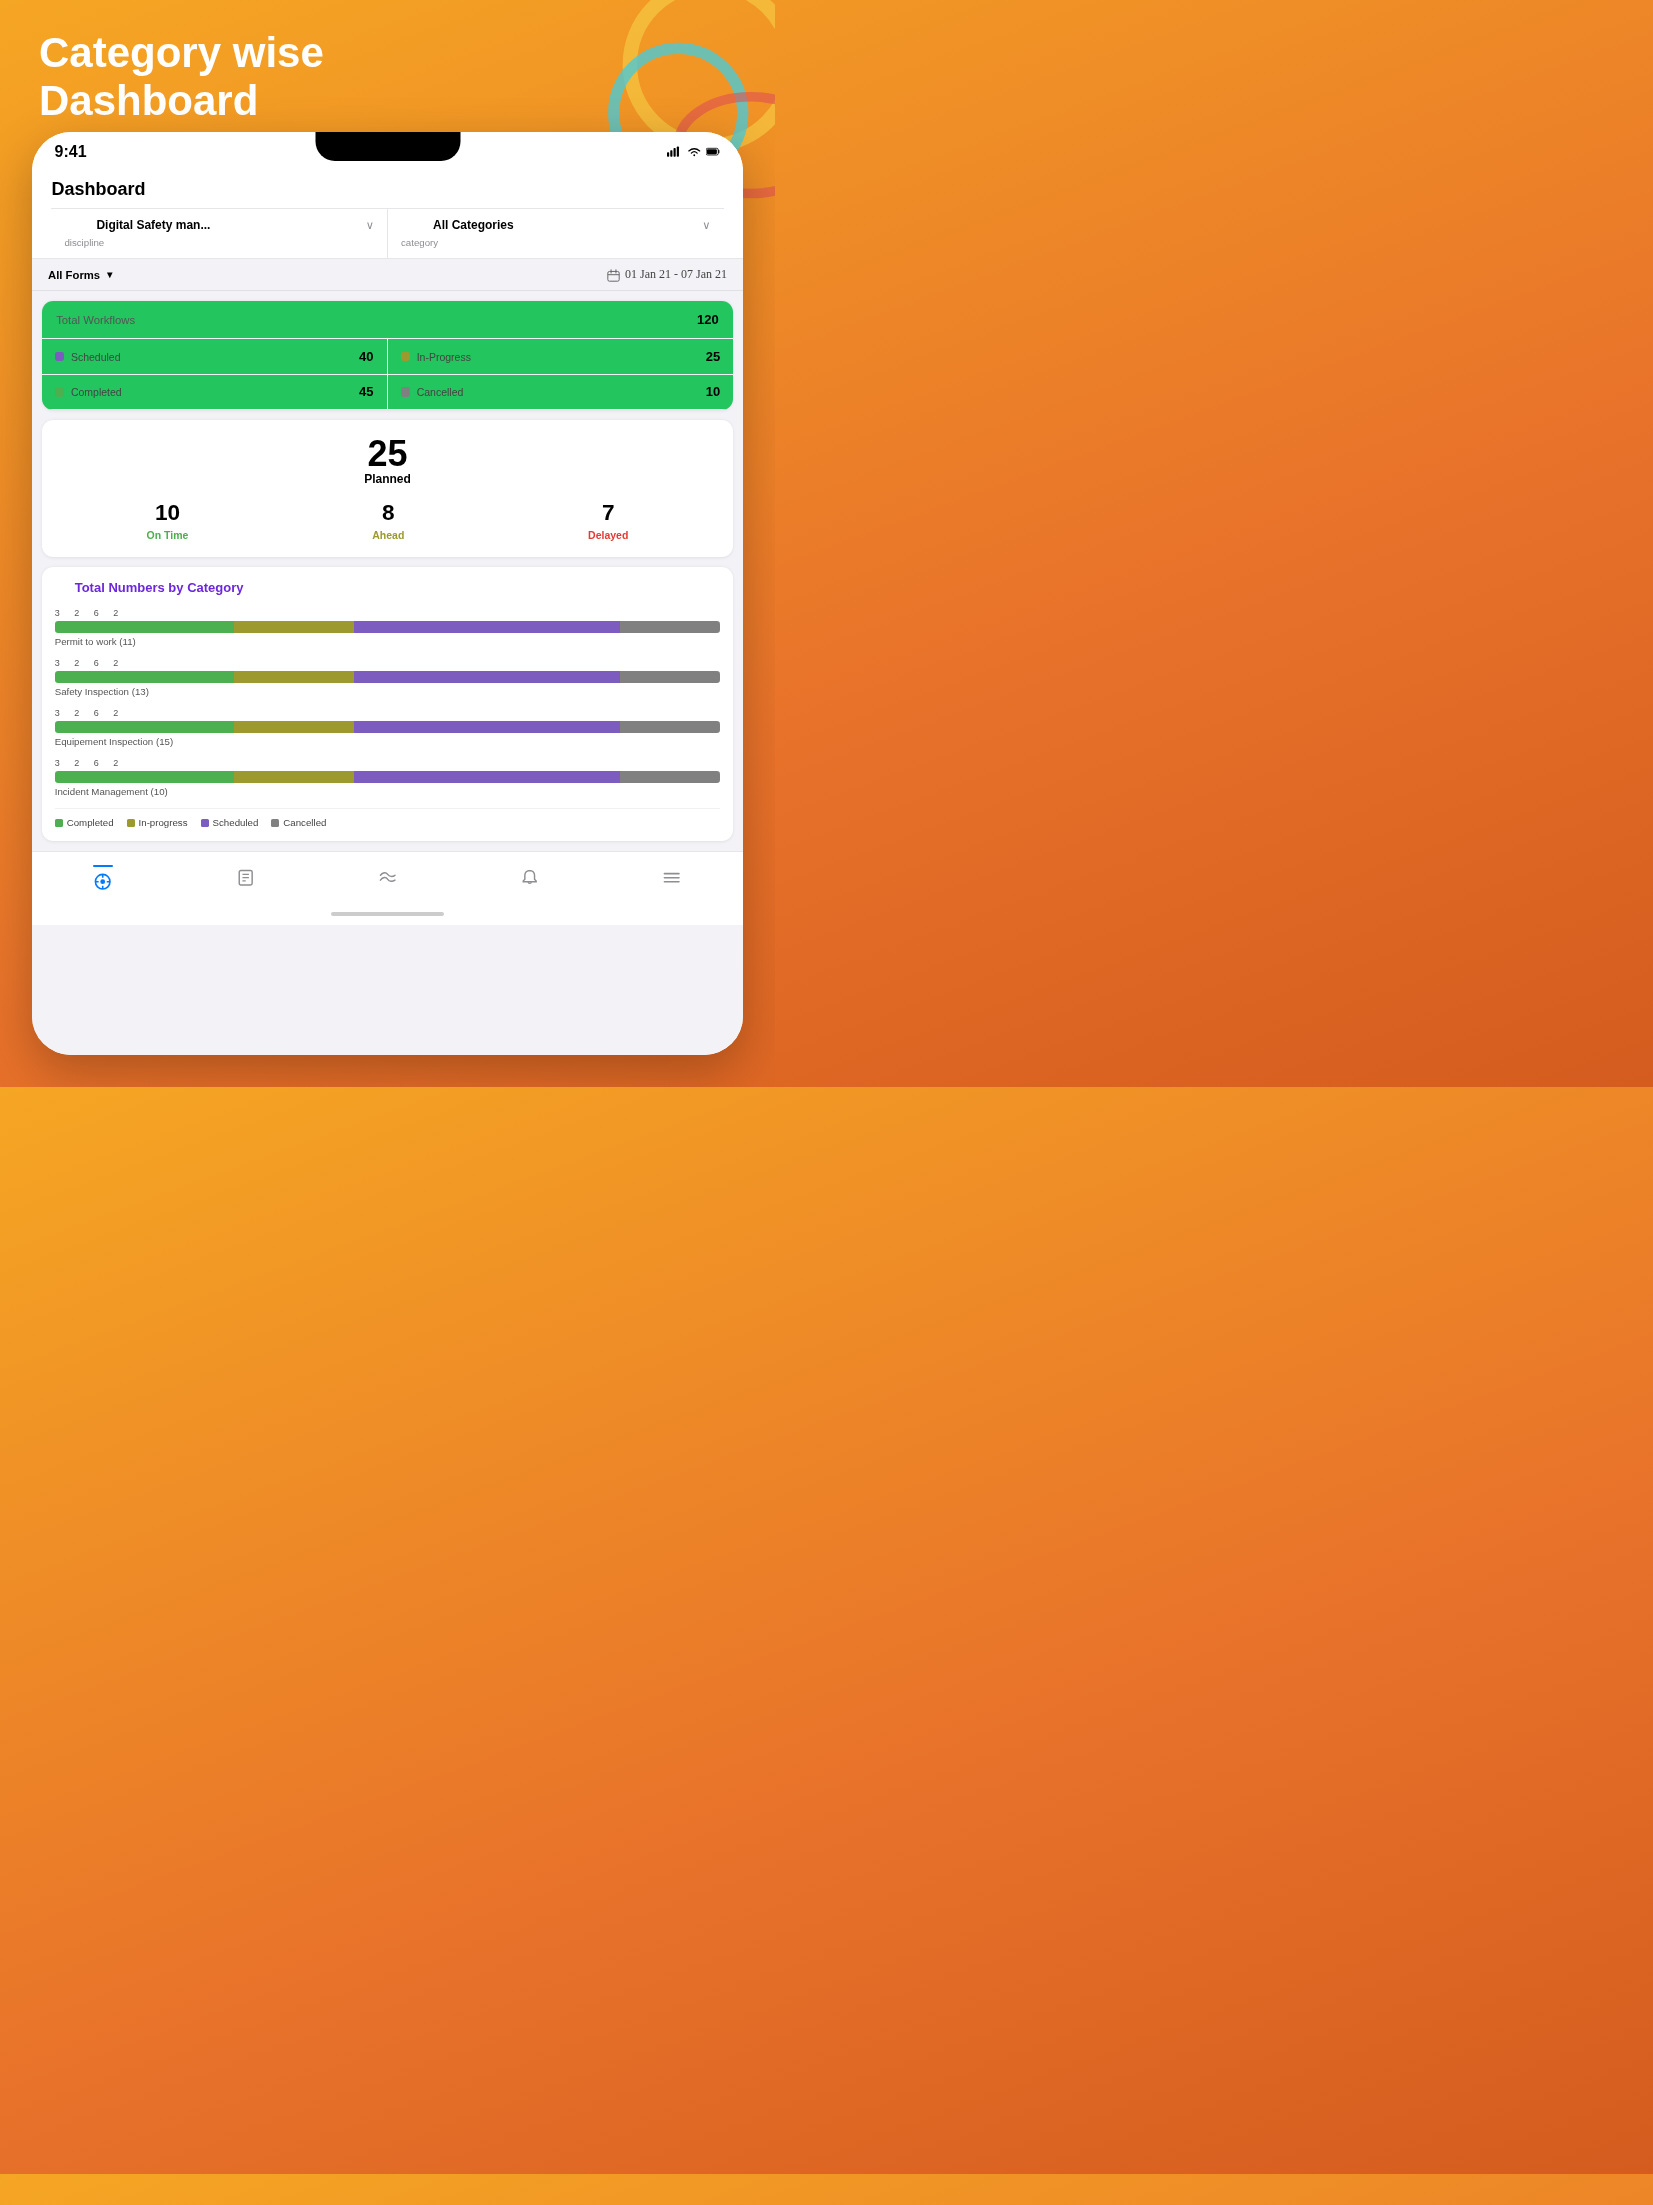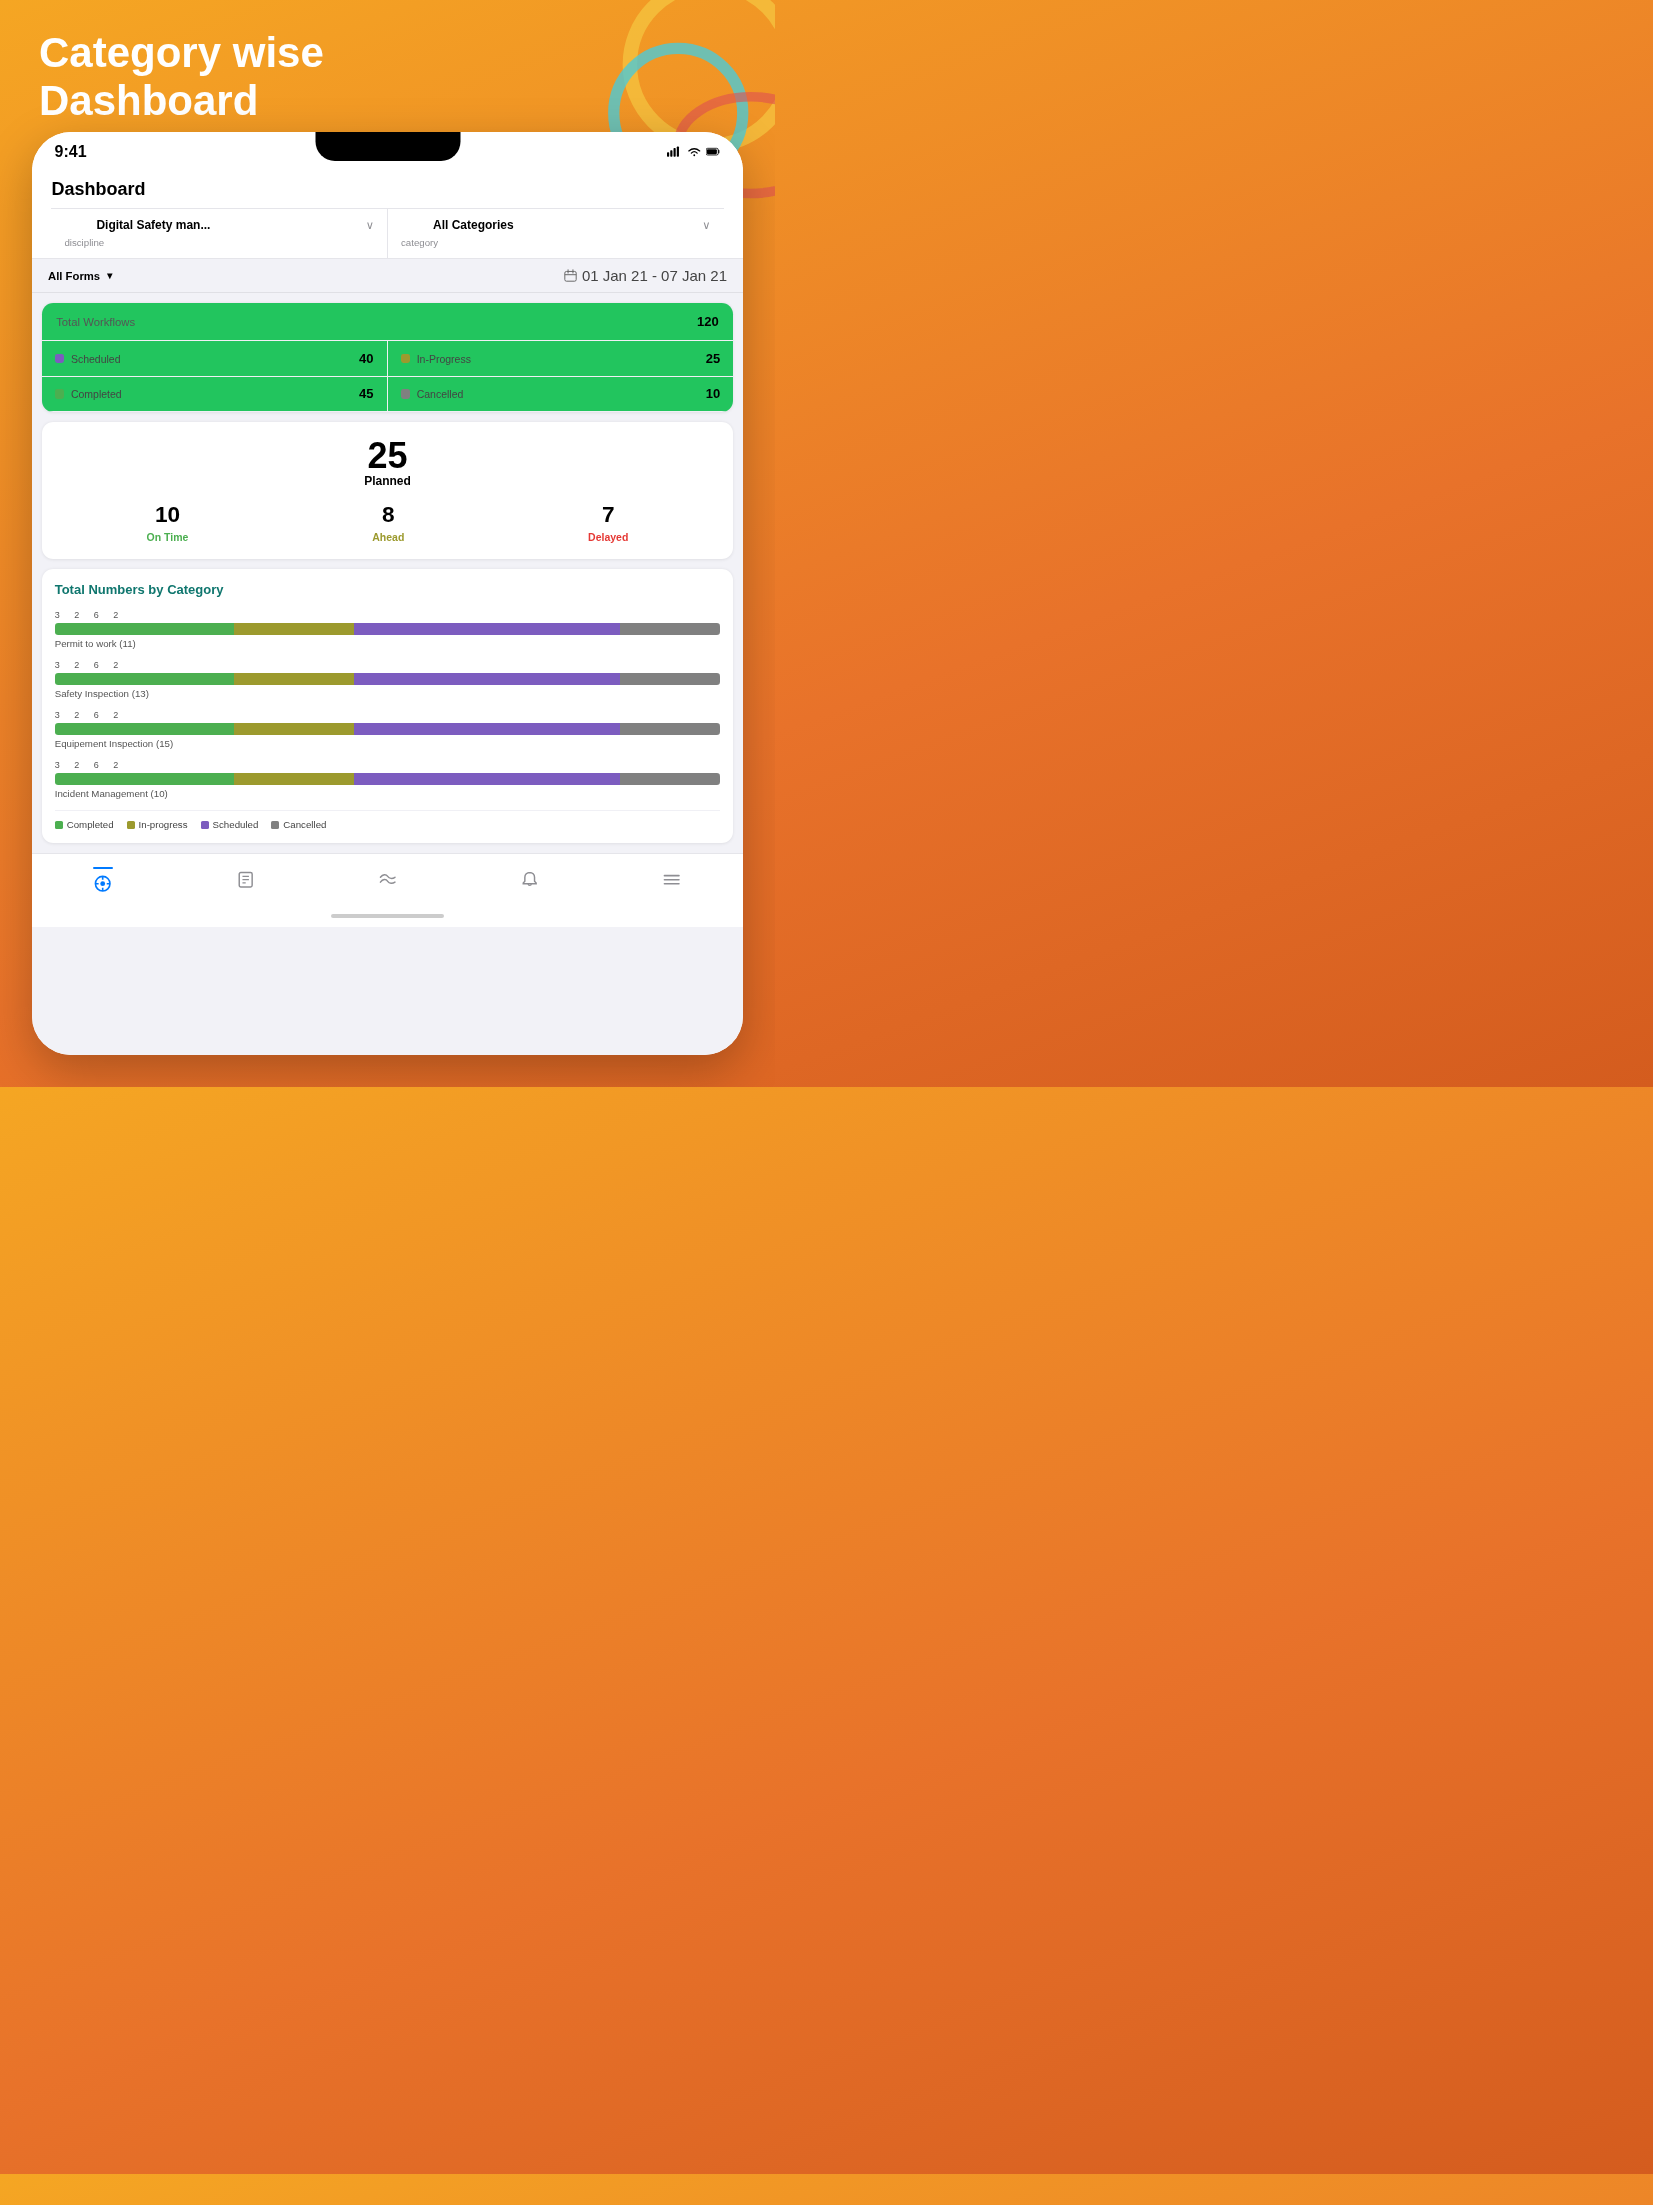--- a/index.html
+++ b/index.html
@@ -140,24 +140,25 @@
       display: flex;
       align-items: center;
       gap: 4.8px;
       font-size: 11.3px;
       font-weight: 600;
       color: #000;
       cursor: pointer;
     }
     .date-range {
       display: flex;
-      align-items: center;
+      align-items: flex-end;
       gap: 4.8px;
-      font-size: 15px;
+      font-size: 12px;
       color: #444;
+      font-family: Liberation Serif, serif;
     }
 
     
     .stats-section {
       background: #22c55e;
       margin: 9.7px 9.7px;
       border-radius: 11.3px;
       overflow: hidden;
       box-shadow: 0 0.8px 3.2px rgba(0,0,0,0.08);
     }
@@ -266,22 +267,23 @@
     .category-section {
       background: #fff;
       margin: 0 9.7px 9.7px;
       border-radius: 11.3px;
       padding: 13px;
       box-shadow: 0 0.8px 3.2px rgba(0,0,0,0.08);
     }
     .category-title {
       font-size: 13px;
       font-weight: 700;
-      color: #0f766e;
+      color: #6d28d9;
       margin-bottom: 13px;
+      margin-left: 20px;
     }
 
     .chart-row {
       margin-bottom: 11.3px;
     }
     .chart-labels {
       display: flex;
       gap: 0;
       margin-bottom: 3.2px;
     }

